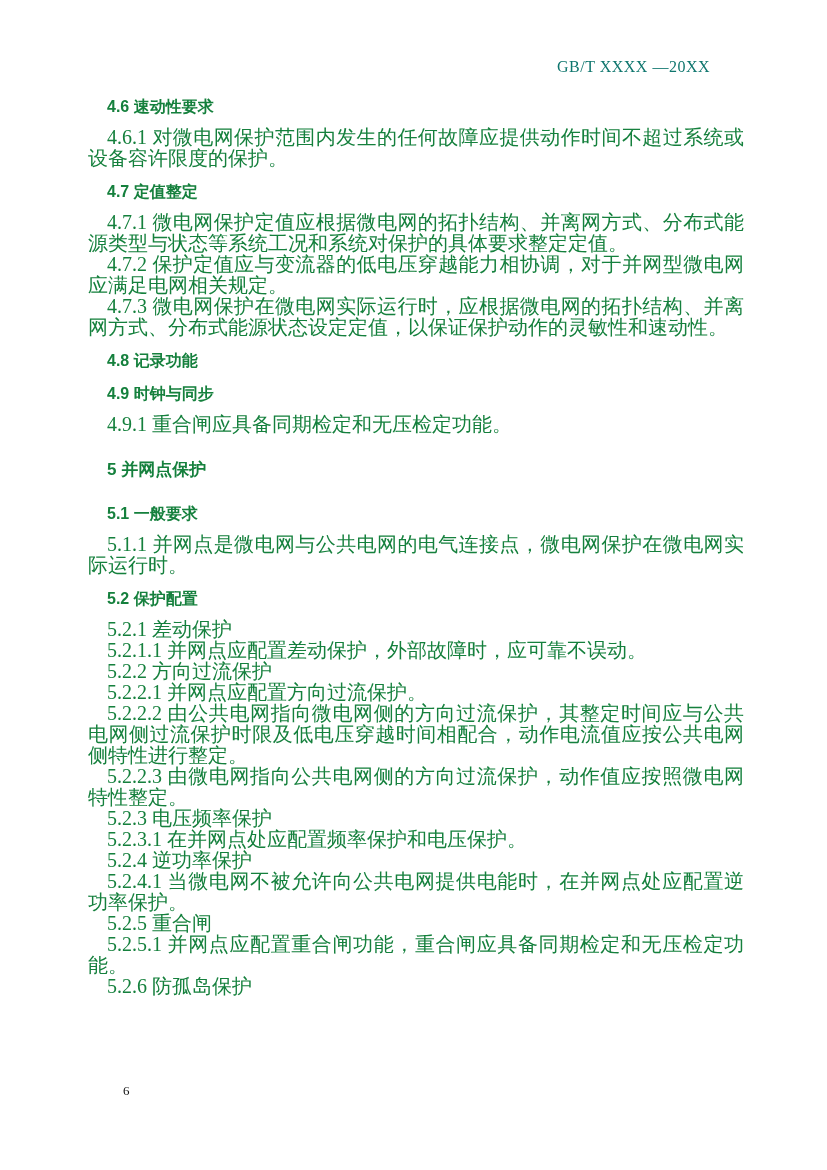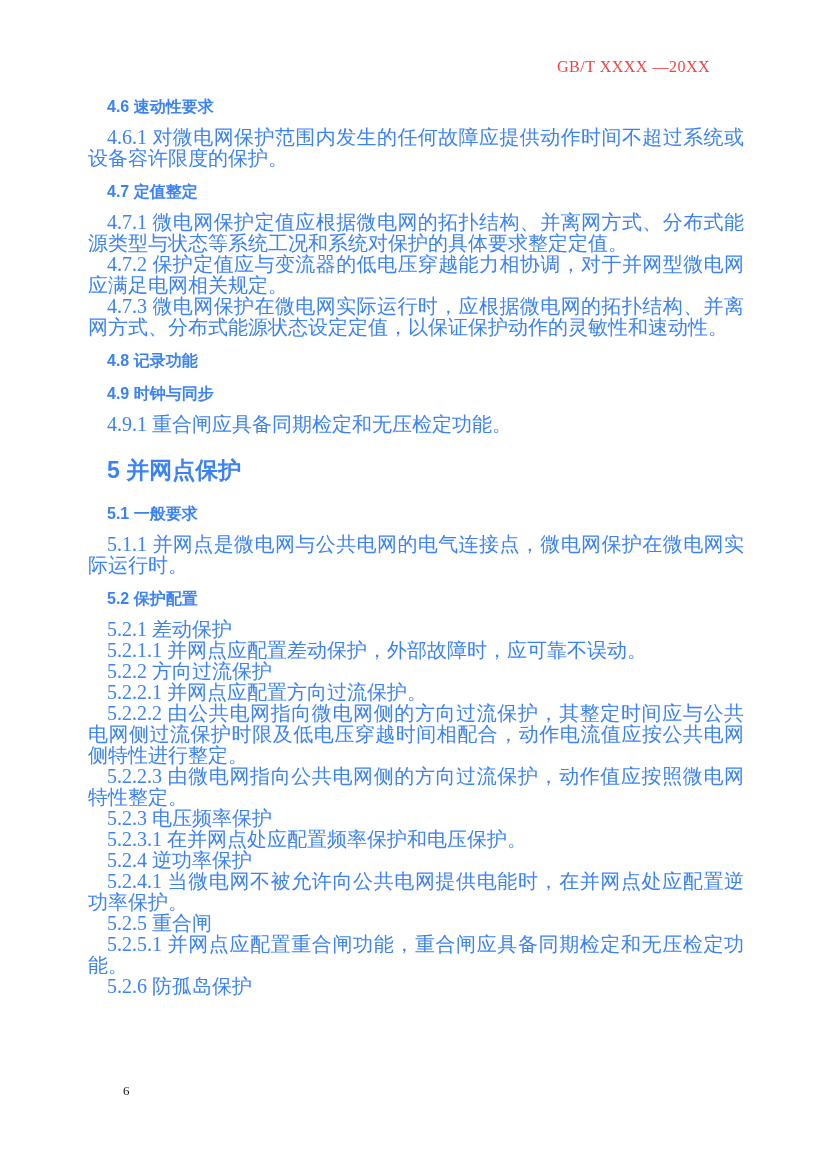--- a/index.html
+++ b/index.html
@@ -11,53 +11,53 @@
     overflow: hidden;
     color: #1a1a1a;
   }
   .doc-header {
     position: absolute;
     top: 58px;
     right: 117px;
     font-family: "Liberation Serif", "DejaVu Serif", serif;
     font-size: 16px;
     letter-spacing: 0.5px;
-    color: #ef4444;
+    color: #0f766e;
     white-space: nowrap;
     text-align: center;
   }
   .content {
     position: absolute;
     left: 88px;
     top: 96px;
     width: 656px;
   }
   .blk {
     margin: 0;
     text-indent: 19px;
     text-align: justify;
     text-align-last: left;
-    color: #3b82f6;
+    color: #15803d;
   }
   .blk.p {
     font-family: "Liberation Serif", "DejaVu Serif", serif;
     font-size: 20px;
     line-height: 21px;
   }
   .blk.h2 {
     font-family: "Liberation Sans", "DejaVu Sans", sans-serif;
     font-weight: bold;
     font-size: 16px;
     line-height: 21px;
     margin: 12px 0 10px 0;
   }
   .blk.h1 {
     font-family: "Liberation Sans", "DejaVu Sans", sans-serif;
     font-weight: bold;
-    font-size: 23px;
+    font-size: 17px;
     line-height: 22px;
     margin: 24px 0 22px 0;
   }
   .content .blk:first-child { margin-top: 0; }
   .page-footer {
     position: absolute;
     left: 123px;
     top: 1083px;
     font-family: "Liberation Serif", "DejaVu Serif", serif;
     font-size: 13px;

